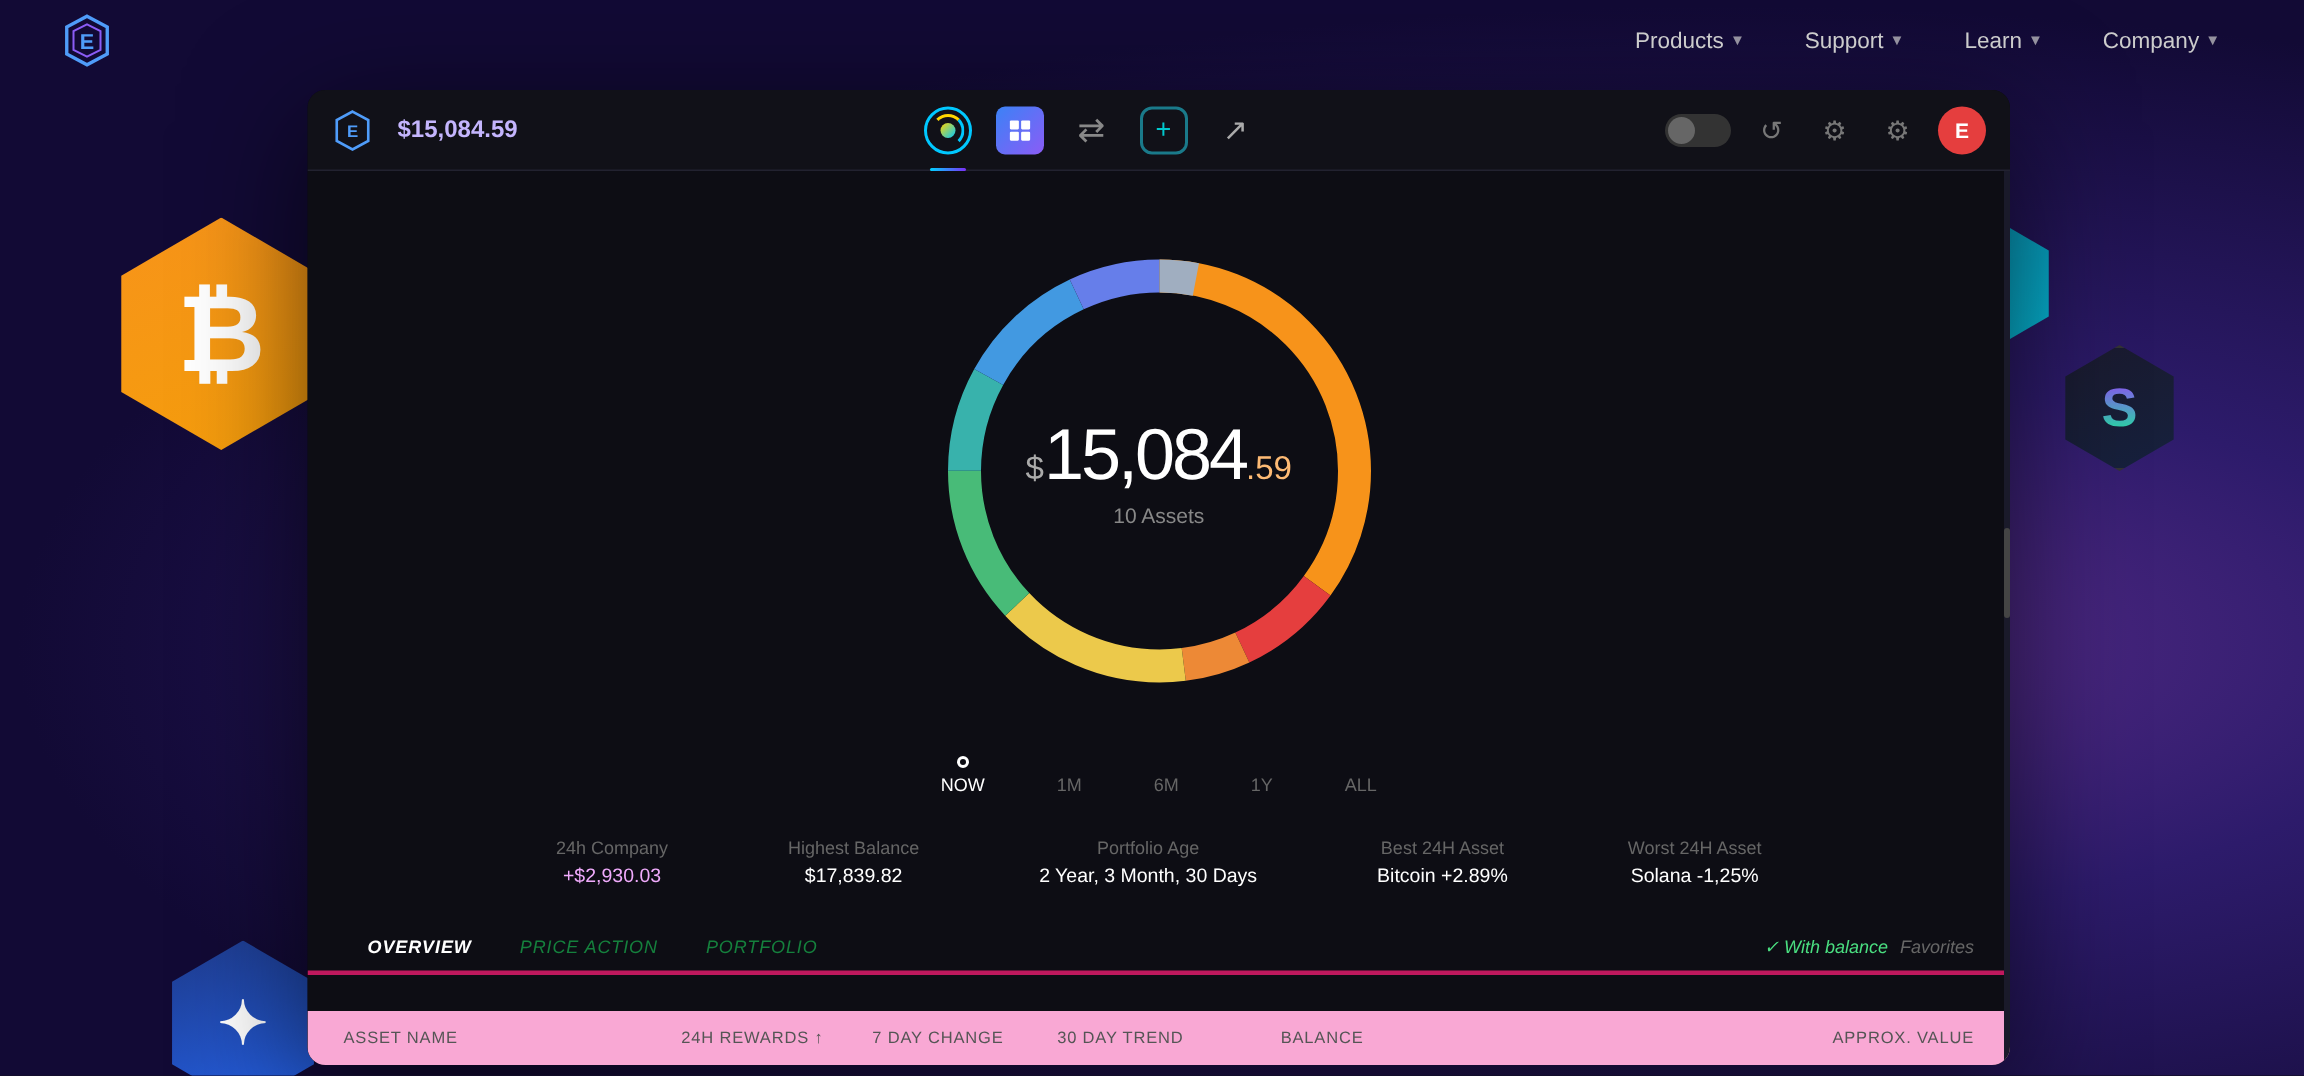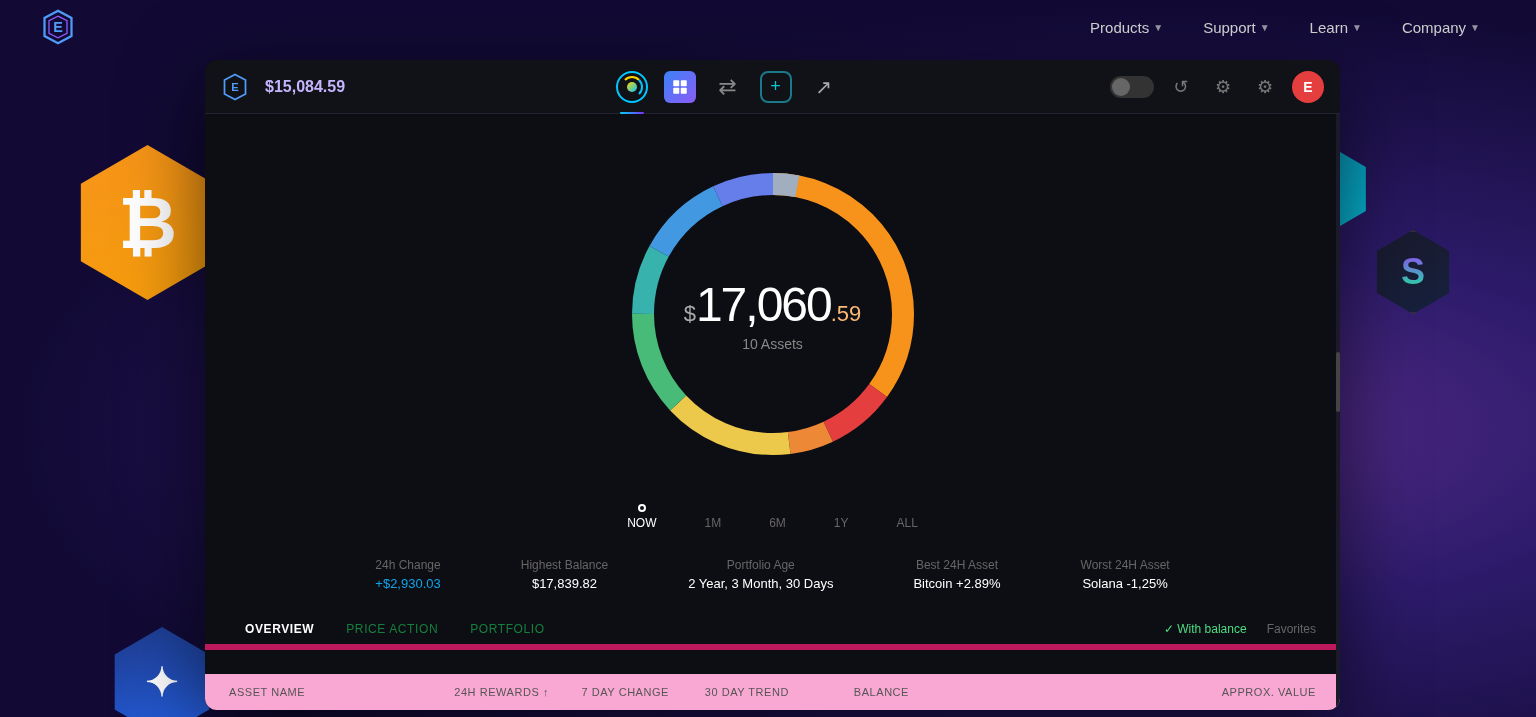--- a/index.html
+++ b/index.html
@@ -380,53 +380,54 @@
       font-size: 12px;
       margin-bottom: 4px;
     }
 
     .stat-value {
       color: #fff;
       font-size: 13px;
       font-weight: 500;
     }
 
-    .stat-value.positive { color: #0ea5e9; }
+    .stat-value.positive { color: #f0abfc; }
 
     
     .bottom-tabs {
       position: absolute;
       bottom: 60px;
       left: 0;
       right: 0;
       display: flex;
       align-items: center;
       padding: 0 24px;
       height: 36px;
-      border-bottom: 6px solid #be185d;
+      border-bottom: 3px solid #be185d;
+      font-style: italic;
     }
 
     .bottom-tab {
       padding: 6px 16px;
       color: #15803d;
       font-size: 12px;
       cursor: pointer;
       letter-spacing: 0.05em;
     }
 
     .bottom-tab.active {
       color: #fff;
       font-weight: 600;
     }
 
     .bottom-tab-right {
       margin-left: auto;
       display: flex;
       align-items: center;
-      gap: 20px;
+      gap: 8px;
       color: #666;
       font-size: 12px;
     }
 
     .with-balance-check {
       color: #4ade80;
       font-size: 12px;
       cursor: pointer;
     }
 
@@ -722,21 +723,21 @@
         <circle cx="170" cy="170" r="130" fill="none" stroke="#4299e1" stroke-width="22" stroke-dasharray="81.7 735.1" stroke-dashoffset="-677.8"></circle>
 
         <circle cx="170" cy="170" r="130" fill="none" stroke="#667eea" stroke-width="22" stroke-dasharray="57.2 759.6" stroke-dashoffset="-759.5"></circle>
 
         <circle cx="170" cy="170" r="130" fill="none" stroke="#a0aec0" stroke-width="22" stroke-dasharray="24.5 792.3" stroke-dashoffset="-816.7"></circle>
       </svg>
 
       <div class="donut-center">
         <div class="donut-amount">
           <span class="donut-dollar">$</span>
-          <span class="donut-main">17,060</span>
+          <span class="donut-main">15,084</span>
           <span class="donut-cents">.59</span>
         </div>
         <div class="donut-label">10 Assets</div>
       </div>
     </div>
 
     <div class="time-selector">
       <div class="time-item active">
         <div class="time-dot"></div>
         <span>NOW</span>
@@ -754,21 +755,21 @@
         <span>1Y</span>
       </div>
       <div class="time-item">
         <div class="time-dot-empty"></div>
         <span>ALL</span>
       </div>
     </div>
 
     <div class="stats-bar">
       <div class="stat-item">
-        <div class="stat-label">24h Change</div>
+        <div class="stat-label">24h Company</div>
         <div class="stat-value positive">+$2,930.03</div>
       </div>
       <div class="stat-item">
         <div class="stat-label">Highest Balance</div>
         <div class="stat-value">$17,839.82</div>
       </div>
       <div class="stat-item">
         <div class="stat-label">Portfolio Age</div>
         <div class="stat-value">2 Year, 3 Month, 30 Days</div>
       </div>

